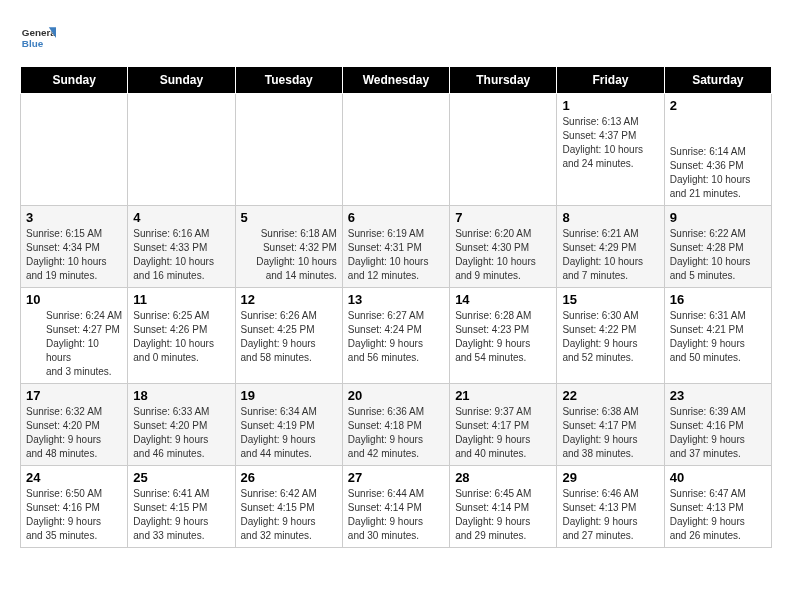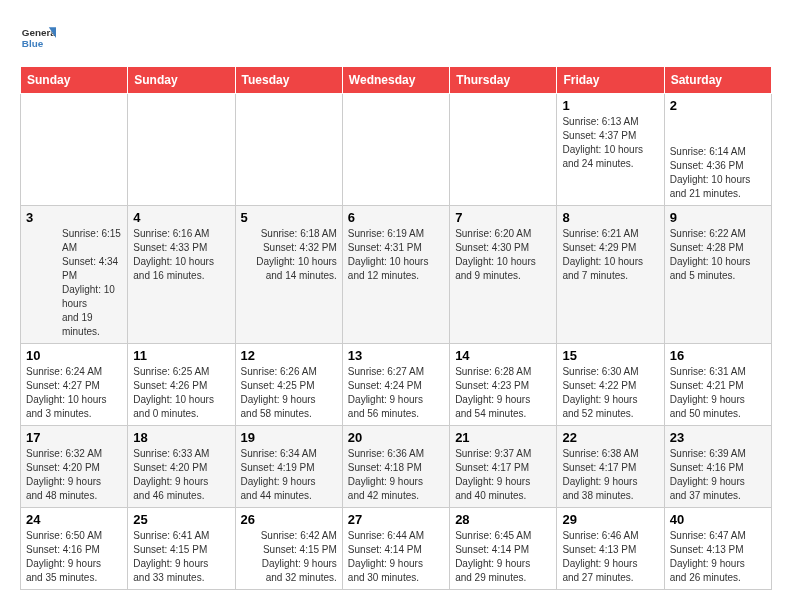--- a/index.html
+++ b/index.html
@@ -36,23 +36,23 @@
     .subtitle {
       font-size: 15px;
       color: #555;
     }
     table {
       width: 100%;
       border-collapse: collapse;
       font-size: 11px;
     }
     thead tr th {
-      background-color: #ef4444;
+      background-color: #000000;
       color: white;
-      text-align: left;
+      text-align: center;
       padding: 6px 6px;
       font-size: 12px;
       font-weight: bold;
       border: 1px solid #fff;
     }
     tbody tr td {
       border: 1px solid #ccc;
       vertical-align: top;
       padding: 4px 5px;
       height: 80px;
@@ -124,21 +124,21 @@
           <span class="day-num">2</span>
           <div class="day-info" style="white-space: pre-line; margin-top: 32px;">Sunrise: 6:14 AM
 Sunset: 4:36 PM
 Daylight: 10 hours
 and 21 minutes.</div>
         </td>
       </tr>
       <tr>
         <td>
           <span class="day-num">3</span>
-          <div class="day-info" style="white-space: pre-line; margin-left: 36px;">Sunrise: 6:15 AM
+          <div class="day-info" style="white-space: pre-line;">Sunrise: 6:15 AM
 Sunset: 4:34 PM
 Daylight: 10 hours
 and 19 minutes.</div>
         </td>
         <td>
           <span class="day-num">4</span>
           <div class="day-info" style="white-space: pre-line;">Sunrise: 6:16 AM
 Sunset: 4:33 PM
 Daylight: 10 hours
 and 16 minutes.</div>
@@ -175,21 +175,21 @@
           <span class="day-num">9</span>
           <div class="day-info" style="white-space: pre-line;">Sunrise: 6:22 AM
 Sunset: 4:28 PM
 Daylight: 10 hours
 and 5 minutes.</div>
         </td>
       </tr>
       <tr>
         <td>
           <span class="day-num">10</span>
-          <div class="day-info" style="white-space: pre-line;">Sunrise: 6:24 AM
+          <div class="day-info" style="white-space: pre-line; margin-left: 20px;">Sunrise: 6:24 AM
 Sunset: 4:27 PM
 Daylight: 10 hours
 and 3 minutes.</div>
         </td>
         <td>
           <span class="day-num">11</span>
           <div class="day-info" style="white-space: pre-line;">Sunrise: 6:25 AM
 Sunset: 4:26 PM
 Daylight: 10 hours
 and 0 minutes.</div>
@@ -291,21 +291,21 @@
         </td>
         <td>
           <span class="day-num">25</span>
           <div class="day-info" style="white-space: pre-line;">Sunrise: 6:41 AM
 Sunset: 4:15 PM
 Daylight: 9 hours
 and 33 minutes.</div>
         </td>
         <td>
           <span class="day-num">26</span>
-          <div class="day-info" style="white-space: pre-line; text-align: right;">Sunrise: 6:42 AM
+          <div class="day-info" style="white-space: pre-line;">Sunrise: 6:42 AM
 Sunset: 4:15 PM
 Daylight: 9 hours
 and 32 minutes.</div>
         </td>
         <td>
           <span class="day-num">27</span>
           <div class="day-info" style="white-space: pre-line;">Sunrise: 6:44 AM
 Sunset: 4:14 PM
 Daylight: 9 hours
 and 30 minutes.</div>

